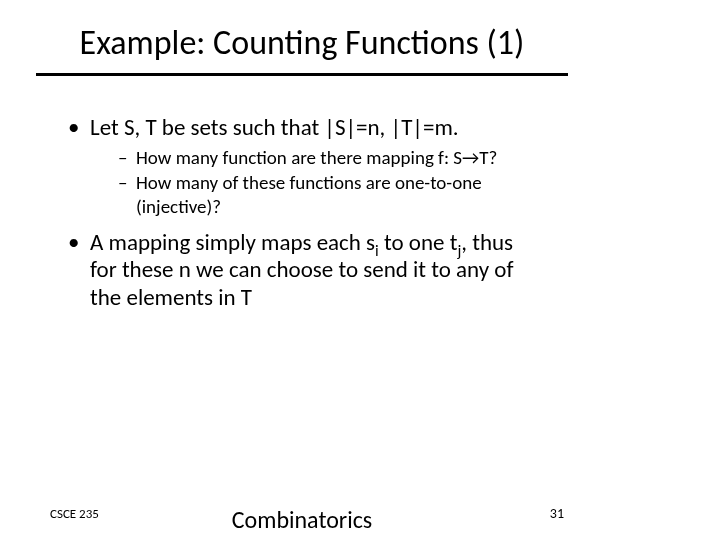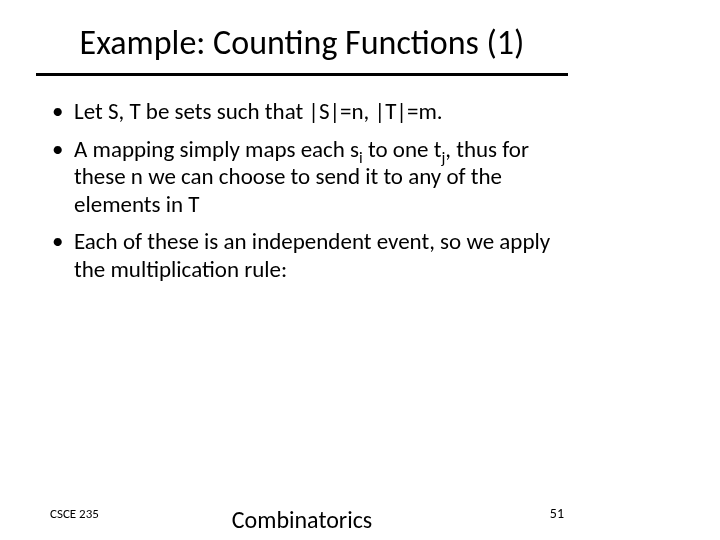--- a/index.html
+++ b/index.html
@@ -27,21 +27,21 @@
   .rule {
     border: none;
     border-top: 3px solid #000;
     margin: 0 36px 0 36px;
   }
   .body {
     padding: 22px 50px 0 50px;
   }
   ul.level1 {
     list-style: none;
-    margin: 0;
+    margin: 16px;
     padding: 0;
   }
   ul.level1 > li {
     position: relative;
     font-size: 23px;
     line-height: 1.2;
     padding-left: 24px;
     margin-bottom: 10px;
   }
   ul.level1 > li::before {
@@ -107,27 +107,30 @@
 
 <div class="slide">
 
   <div class="title">Example: Counting Functions (1)</div>
   <hr class="rule">
 
   <div class="body">
     <ul class="level1">
       <li>
         <span>Let S, T be sets such that |S|=n, |T|=m.</span>
+        <ul class="level2">
+          <li><span>How many function are there mapping f: S→T?</span></li>
+          <li><span>How many of these functions are one-to-one (injective)?</span></li>
+        </ul>
       </li>
       <li>
         <span>A mapping simply maps each s</span><sub>i</sub><span> to one t</span><sub>j</sub><span>, thus for these n we can choose to send it to any of the elements in T</span>
       </li>
-      <li><span>Each of these is an independent event, so we apply the multiplication rule:</span></li>
     </ul>
   </div>
 
   <div class="footer">
     <span class="left">CSCE 235</span>
     <span class="center">Combinatorics</span>
-    <span class="right">51</span>
+    <span class="right">31</span>
   </div>
 
 </div>
 
 </body></html>

